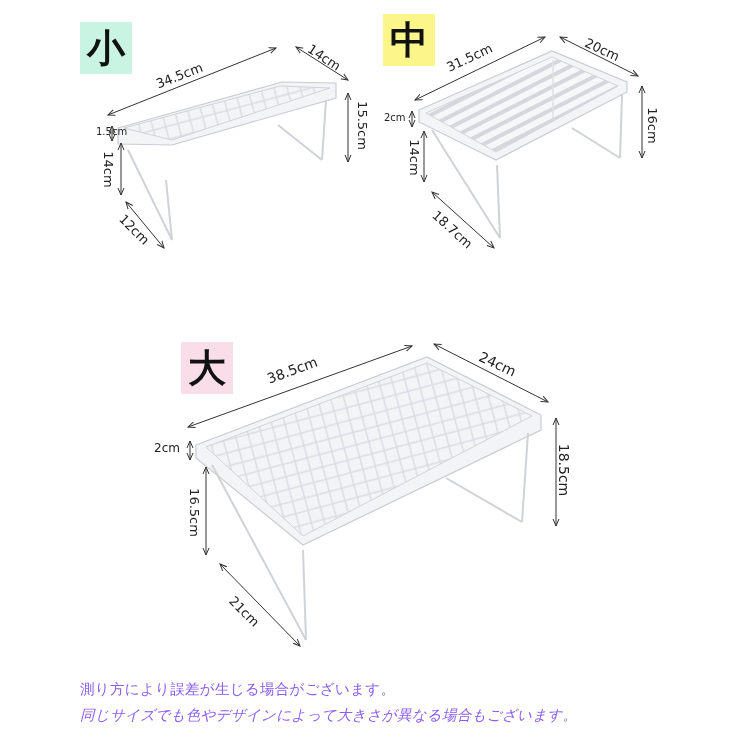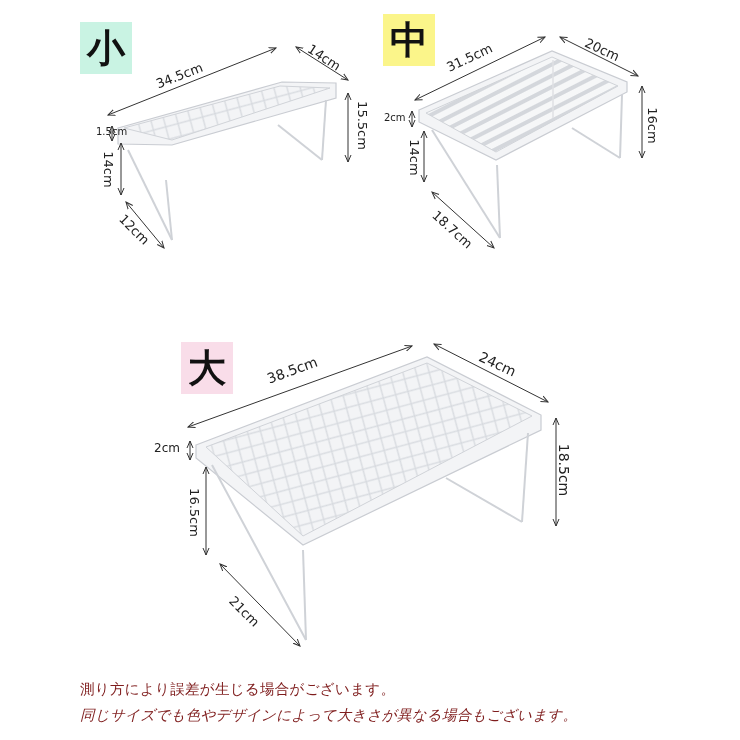--- a/index.html
+++ b/index.html
@@ -3,21 +3,21 @@
 <meta charset="utf-8">
 <style>
   html, body { margin:0; padding:0; background:#ffffff; }
   body { width:740px; height:740px; position:relative; overflow:hidden;
          font-family:"DejaVu Sans", sans-serif; color:#222; }
   .label-box { position:absolute; display:flex; align-items:center; justify-content:center;
                font-size:38px; font-weight:bold; color:#111; }
   .dim { position:absolute; font-size:13px; color:#222; white-space:nowrap;
          font-family:"DejaVu Sans", sans-serif; transform-origin:center center; }
   .dim.sm { font-size:10px; }
-  .note { position:absolute; left:80px; font-size:14.5px; color:#7f1d1d; letter-spacing:0.3px; }
+  .note { position:absolute; left:80px; font-size:14.5px; color:#8b5cf6; letter-spacing:0.3px; }
   svg.art { position:absolute; left:0; top:0; }
 </style>
 </head>
 <body>
 
 <svg class="art" width="740" height="740" viewBox="0 0 740 740">
   <defs>
     <marker id="ah" markerWidth="8" markerHeight="8" refX="7" refY="4" orient="auto-start-reverse">
       <path d="M0,1 L7,4 L0,7" fill="none" stroke="#333" stroke-width="1"></path>
     </marker>

